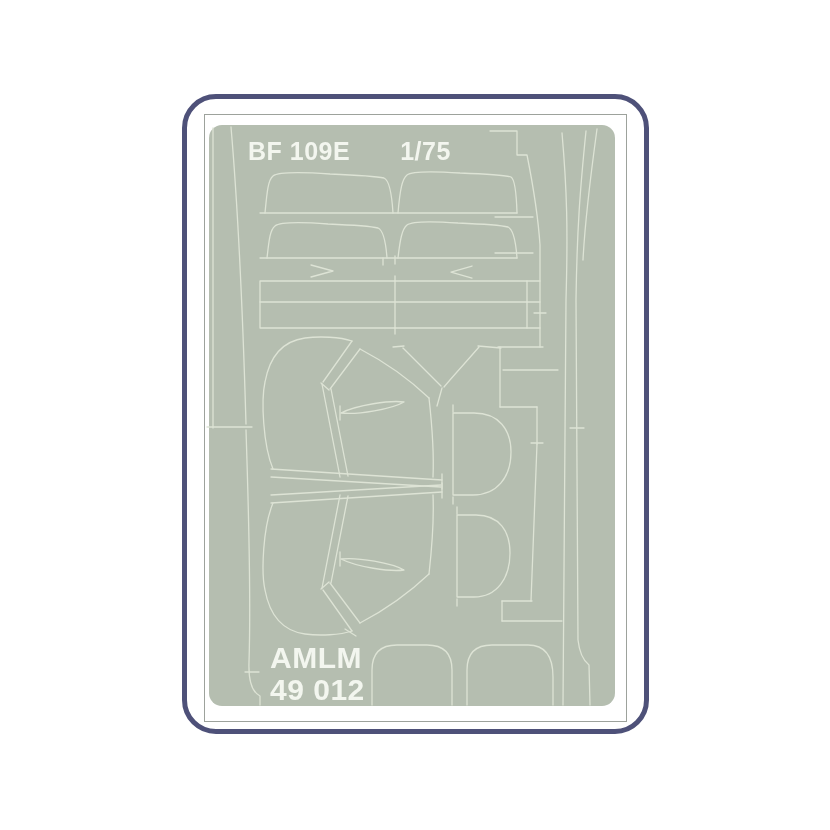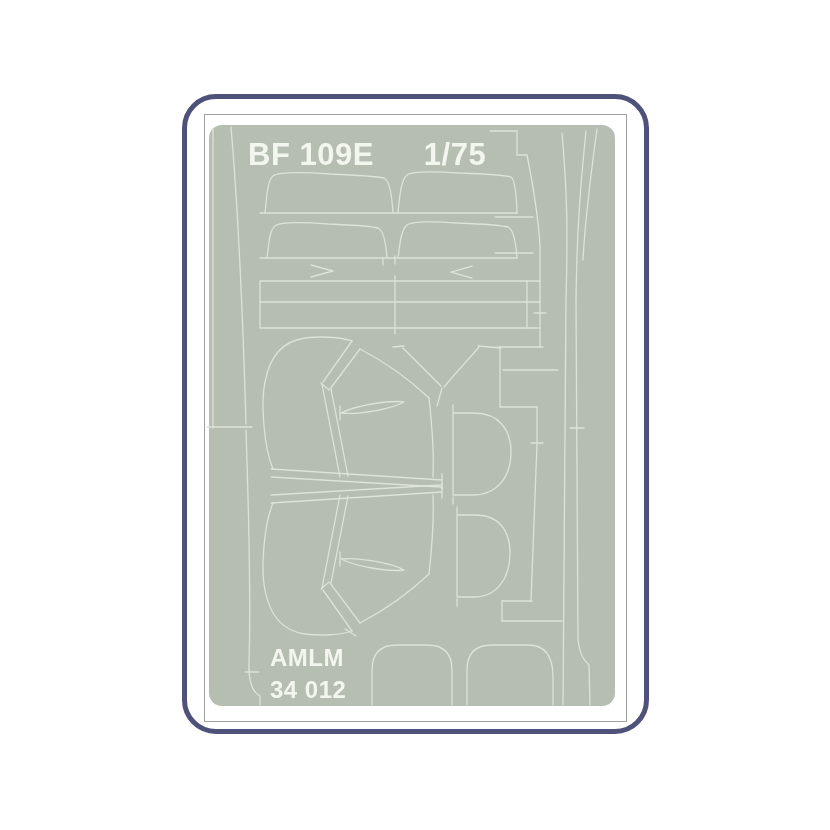--- a/index.html
+++ b/index.html
@@ -23,23 +23,23 @@
   .cutlines{
     position:absolute;left:0;top:0;width:830px;height:830px;pointer-events:none;
   }
   .cutlines path, .cutlines line{
     fill:none;stroke:#dde3d5;stroke-width:1.3;stroke-linecap:round;stroke-linejoin:round;
   }
   .label{
     position:absolute;color:#f3f6ef;font-weight:bold;line-height:1;
     letter-spacing:0.5px;white-space:nowrap;
   }
-  .title-row{left:248px;top:139px;font-size:31px;display:flex;}
+  .title-row{left:248px;top:139px;font-size:25px;display:flex;}
   .title-gap{display:inline-block;width:50px;}
-  .brand-block{left:270px;top:642px;font-size:24px;}
+  .brand-block{left:270px;top:642px;font-size:30px;}
   .brand-block .line{display:block;line-height:32px;}
 </style>
 </head>
 <body>
 
 <div class="frame"></div>
 
 <div class="card"></div>
 
 <div class="sheet"></div>
@@ -163,14 +163,14 @@
 </svg>
 
 <div class="label title-row">
   <span>BF 109E</span>
   <span class="title-gap"></span>
   <span>1/75</span>
 </div>
 
 <div class="label brand-block">
   <span class="line">AMLM</span>
-  <span class="line">34 012</span>
+  <span class="line">49 012</span>
 </div>
 
 </body></html>

